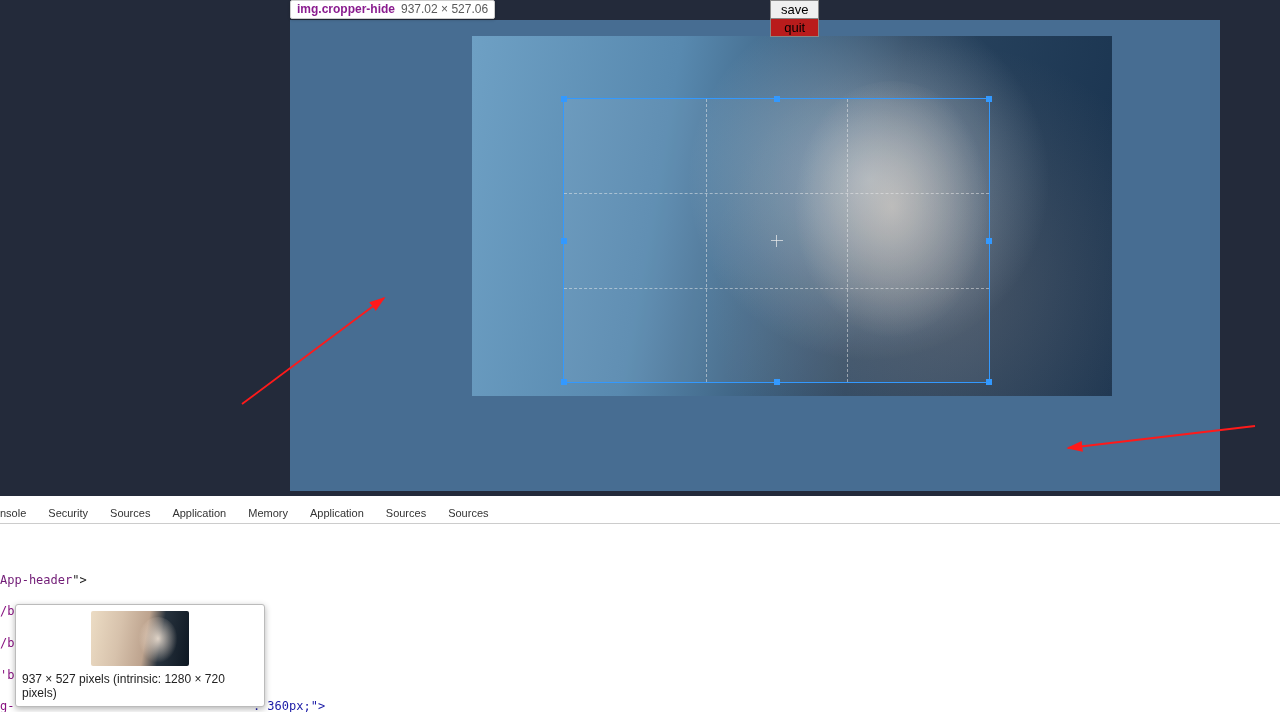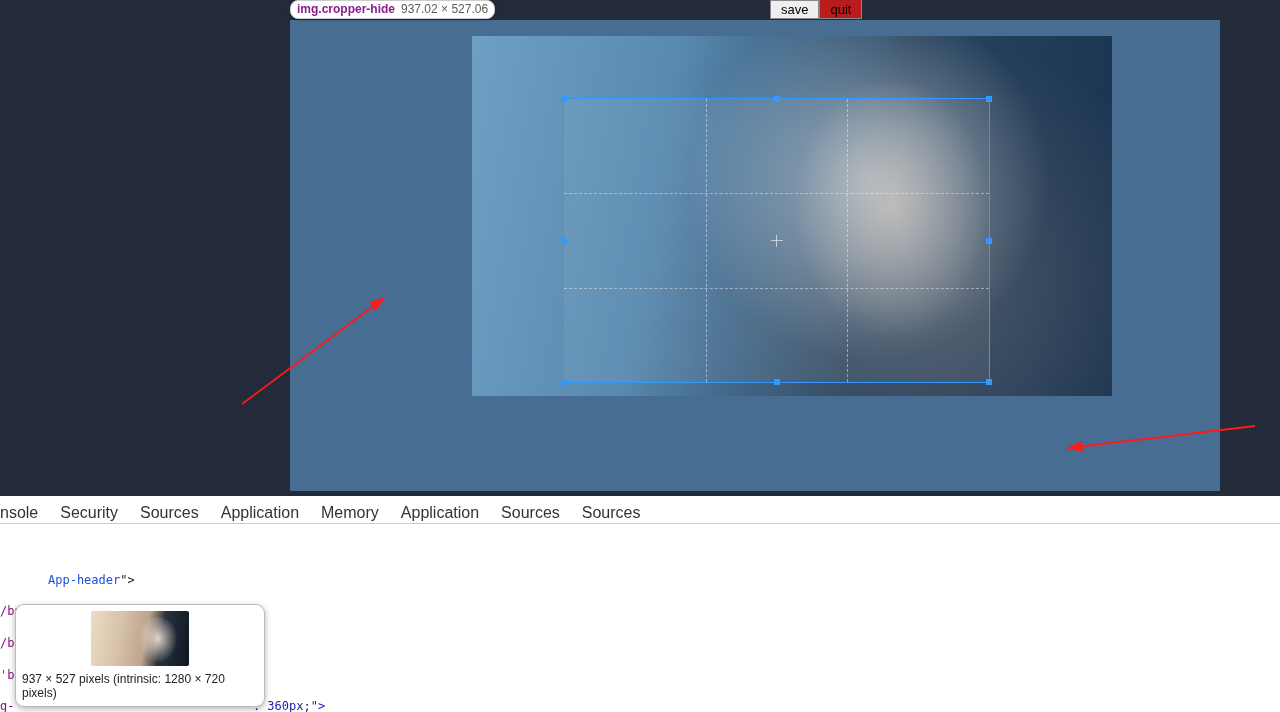--- a/index.html
+++ b/index.html
@@ -11,21 +11,21 @@
       background: #fff;
     }
     .app-header {
       position: absolute; top: 0; left: 0; right: 0; height: 496px;
       background: #232a3a;
     }
     .element-tooltip {
       position: absolute; top: 0; left: 290px;
       background: #fff; border: 1px solid #ccc;
       padding: 1px 6px 2px; font-size: 12px;
-      border-radius: 8px;
+      border-radius: 2px;
       box-shadow: 0 1px 3px rgba(0,0,0,0.2);
       white-space: nowrap;
       z-index: 10;
     }
     .element-tooltip .tag { color: #8a1c8f; font-weight: 600; }
     .element-tooltip .dims { color: #5a5a5a; padding-left: 6px; }
     .cropper-canvas {
       position: absolute; top: 20px; left: 290px;
       width: 930px; height: 471px;
       background: #476d92;
@@ -86,66 +86,66 @@
       width: 12px; height: 12px;
     }
     .cropper-center::before, .cropper-center::after {
       content: ""; position: absolute; background: rgba(238,238,238,0.7);
     }
     .cropper-center::before { left: 5px; top: 0; width: 1px; height: 12px; }
     .cropper-center::after  { top: 5px; left: 0; height: 1px; width: 12px; }
 
     .btn-stack {
       position: absolute; top: 0; left: 770px;
-      display: flex; flex-direction: row;
+      display: flex; flex-direction: column;
       z-index: 5;
     }
     .btn-stack button {
       font: 13px Arial, sans-serif;
       background: #efefef;
       border: 1px solid #888;
       padding: 1px 10px;
       cursor: pointer;
     }
     .btn-stack button + button {
       background: #b91c1c; border-top: none;
     }
 
     .arrow { position: absolute; pointer-events: none; }
     .arrow svg { display: block; }
 
     .devtools-tabs {
       position: absolute; top: 496px; left: 0; right: 0; height: 28px;
       display: flex; align-items: center; gap: 22px;
-      padding: 6px 0 0; font-size: 16px; color: #333;
+      padding: 6px 0 0; font-size: 11px; color: #333;
       background: #fff;
       border-bottom: 1px solid #ccc;
     }
     .devtools-tabs span { cursor: pointer; }
 
     .elements-panel {
       position: absolute; top: 525px; left: 0; right: 0; bottom: 0;
       background: #fff;
       font-family: Menlo, Consolas, monospace;
       font-size: 12px; line-height: 15.8px;
       color: #222;
       white-space: pre;
       padding-top: 32px;
       overflow: hidden;
     }
     .elements-panel .line { padding-left: 0; }
-    .class-val { color: #1d4ed8; margin-left: 48px; }
+    .class-val { color: #701a75; }
     .attr-val { color: #1a1aa6; }
     .tag-end { color: #881280; }
 
     .hover-tooltip {
       position: absolute; top: 604px; left: 15px;
       width: 250px;
       background: #fff; border: 1px solid #bbb;
-      border-radius: 9px;
+      border-radius: 3px;
       box-shadow: 0 2px 6px rgba(0,0,0,0.3);
       z-index: 30;
       padding: 6px;
     }
     .hover-tooltip .preview {
       width: 98px; height: 55px; margin: 0 auto;
       background: linear-gradient(100deg, #ecdcc4 0%, #d7c2ac 30%, #bda38e 55%, #27323d 70%, #0d1722 100%);
       border-radius: 2px;
       position: relative; overflow: hidden;
     }

